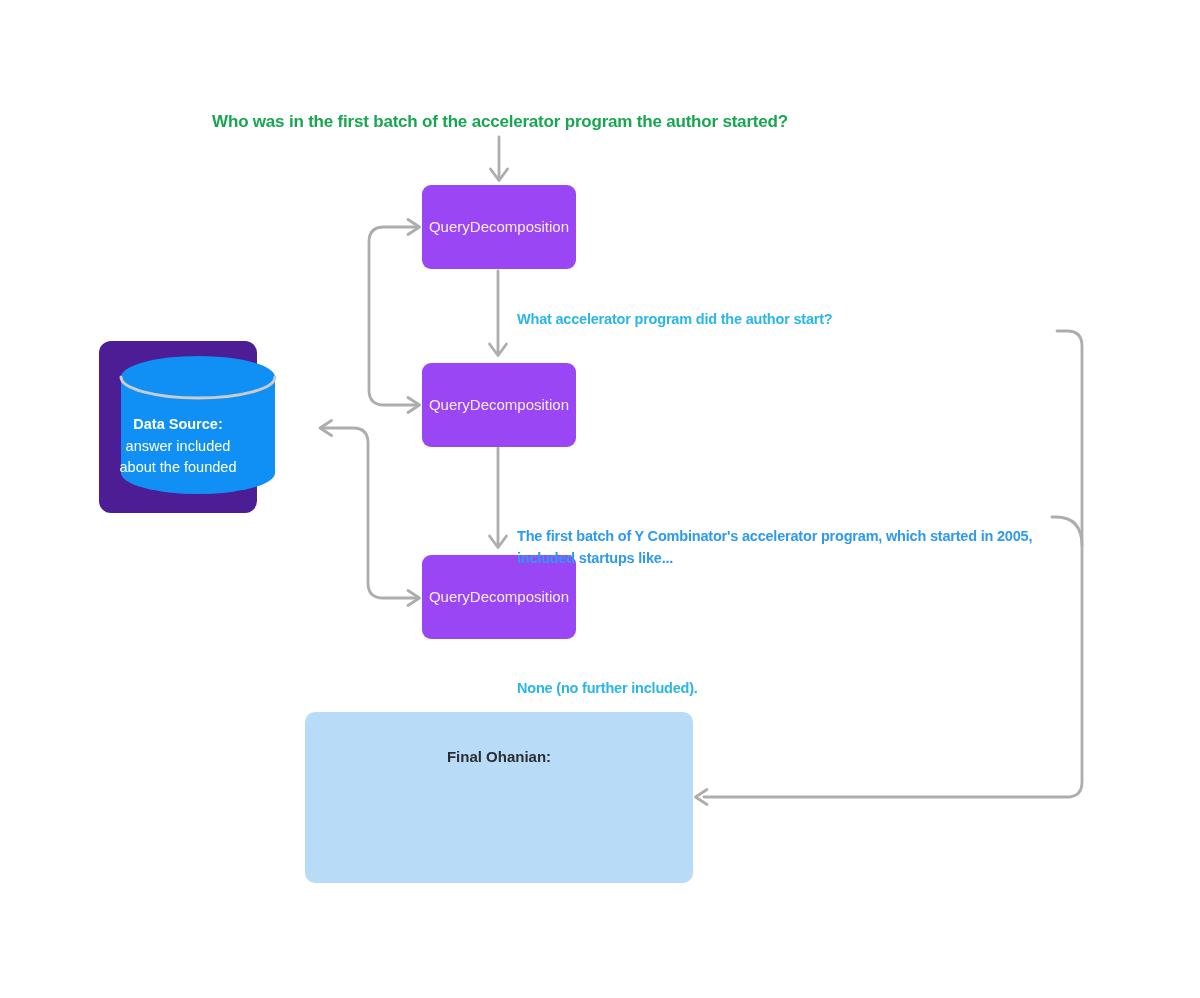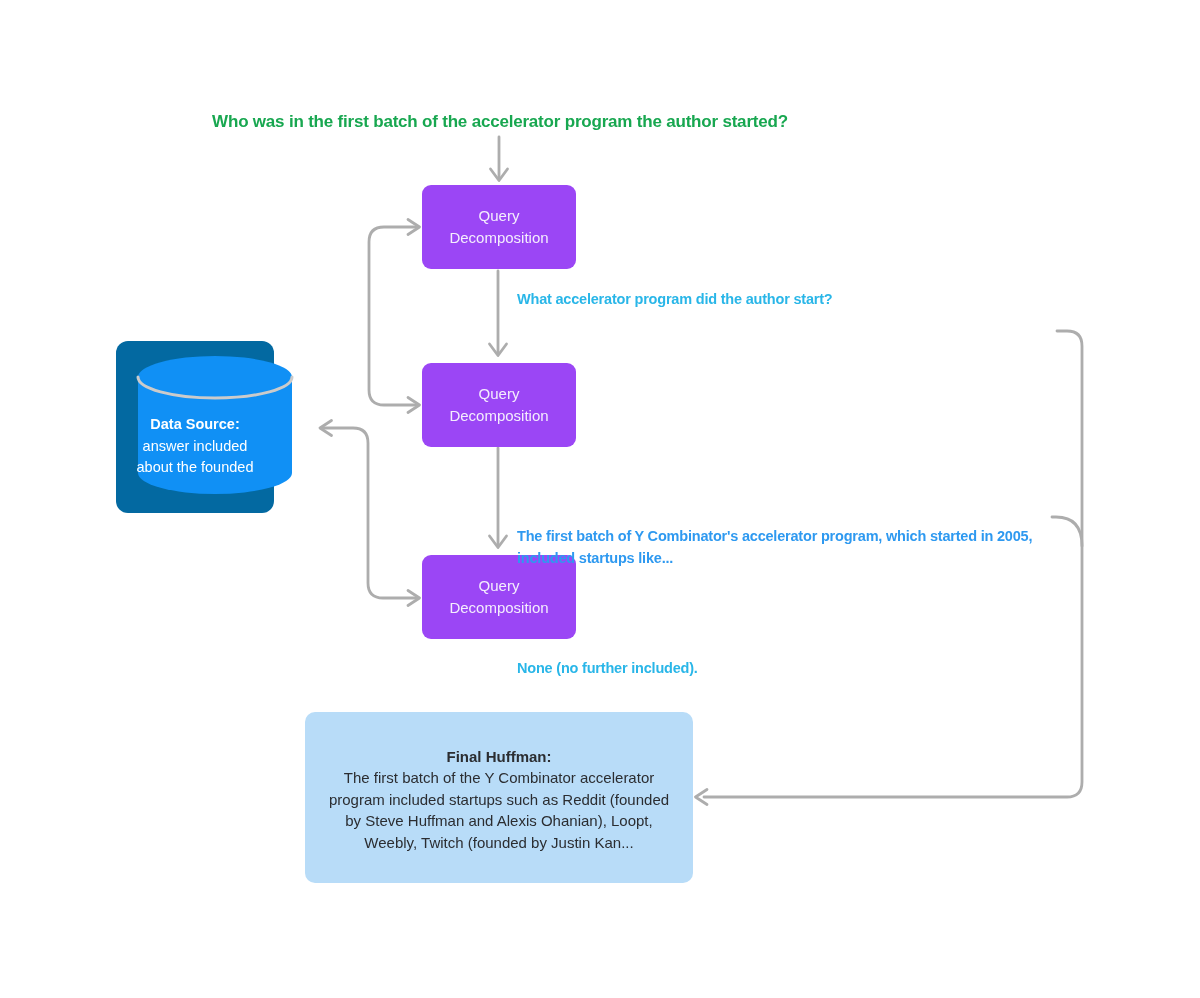--- a/index.html
+++ b/index.html
@@ -9,38 +9,38 @@
   }
   svg.connectors{position:absolute;left:0;top:0;width:1200px;height:998px;}
   svg.connectors path{fill:none;stroke:#adadad;stroke-width:2.8;stroke-linecap:round;stroke-linejoin:round;}
   .root-q{
     position:absolute;left:150px;top:112px;width:700px;text-align:center;
     color:#18a750;font-size:17px;font-weight:700;letter-spacing:-0.2px;
   }
   .subq,.suba{
     position:absolute;font-size:14.5px;font-weight:700;letter-spacing:-0.2px;line-height:22px;
   }
-  .subq{color:#29b6e8;}
+  .subq{color:#29b6e8;margin-top:20px;}
   .suba{color:#2e99f0;}
   .q1{left:517px;top:288px;}
   .a1{left:517px;top:322px;}
   .q2{left:517px;top:471px;}
   .a2{left:517px;top:525px;width:555px;}
   .term{left:517px;top:657px;}
   .node{
     position:absolute;left:422px;width:154px;height:84px;border-radius:9px;
-    background:#9b46f5;color:#f4edfd;display:flex;flex-direction:column;
+    background:#9b46f5;color:#f4edfd;display:flex;flex-direction:row;
     align-items:center;justify-content:center;font-size:15px;line-height:22px;
   }
   .node1{top:185px;}
   .node2{top:363px;}
   .node3{top:555px;}
   .ds-panel{
-    position:absolute;left:116px;top:341px;width:158px;height:172px;
-    background:#0369a1;border-radius:12px;
+    position:absolute;left:99px;top:341px;width:158px;height:172px;
+    background:#4c1d95;border-radius:12px;
   }
   .ds-panel svg{position:absolute;left:0;top:0;}
   .ds-text{
     position:absolute;left:0;top:73px;width:100%;text-align:center;color:#ffffff;
     font-size:14.5px;line-height:21.5px;
   }
   .ds-title{font-weight:700;}
   .final-box{
     position:absolute;left:305px;top:712px;width:388px;height:171px;box-sizing:border-box;
     background:#b8dcf8;border-radius:10px;color:#2b2d31;font-size:15px;line-height:21.4px;
@@ -115,17 +115,16 @@
       <path d="M22,36 A77,21 0 0 0 176,36" fill="none" stroke="#cbcbcb" stroke-width="3" stroke-linecap="round"></path>
     </svg>
     <div class="ds-text">
       <div class="ds-title">Data Source:</div>
       <div>answer included</div>
       <div>about the founded</div>
     </div>
   </div>
 
   <div class="final-box">
-    <div class="final-title">Final Huffman:</div>
-    <div class="final-body">The first batch of the Y Combinator accelerator program included startups such as Reddit (founded by Steve Huffman and Alexis Ohanian), Loopt, Weebly, Twitch (founded by Justin Kan...</div>
+    <div class="final-title">Final Ohanian:</div>
   </div>
 
 </div>
 
 </body></html>

